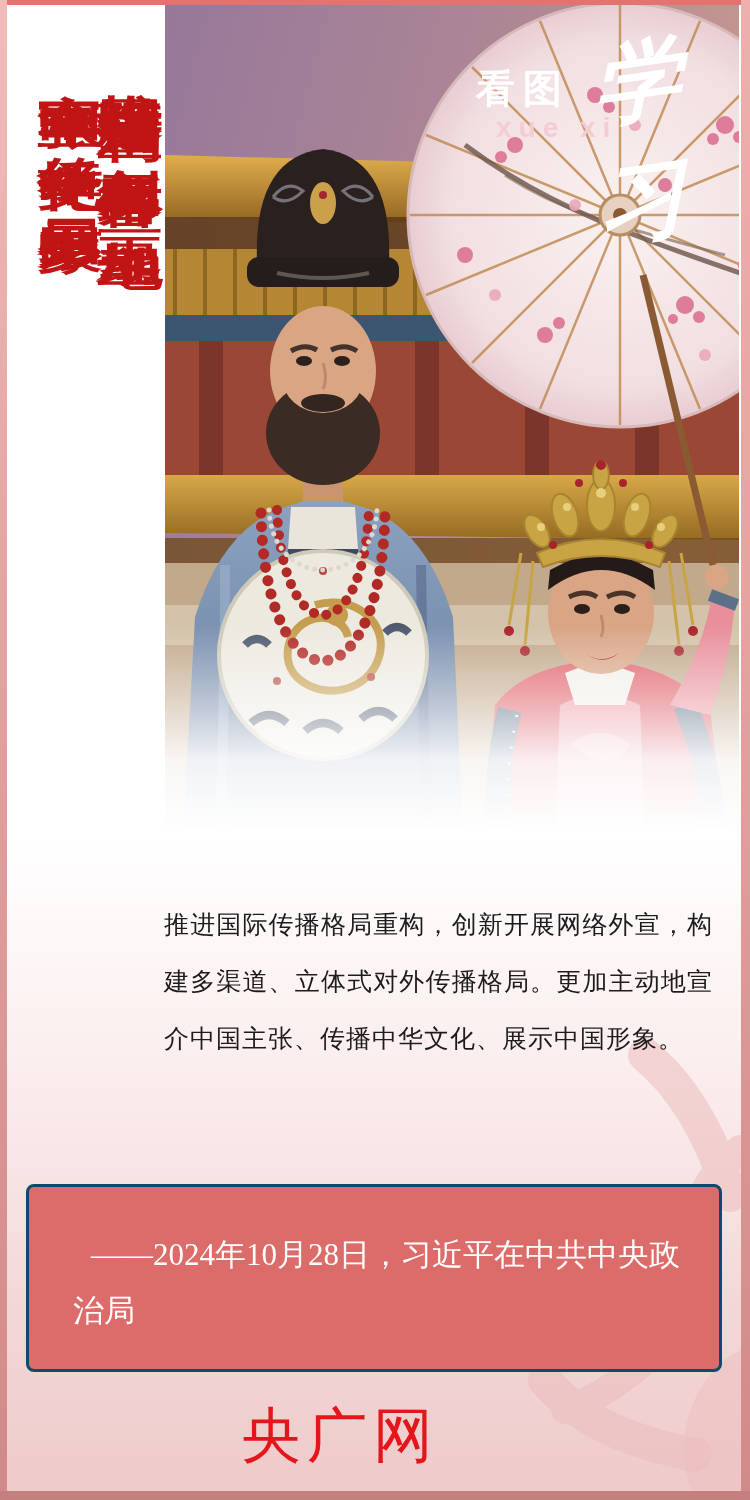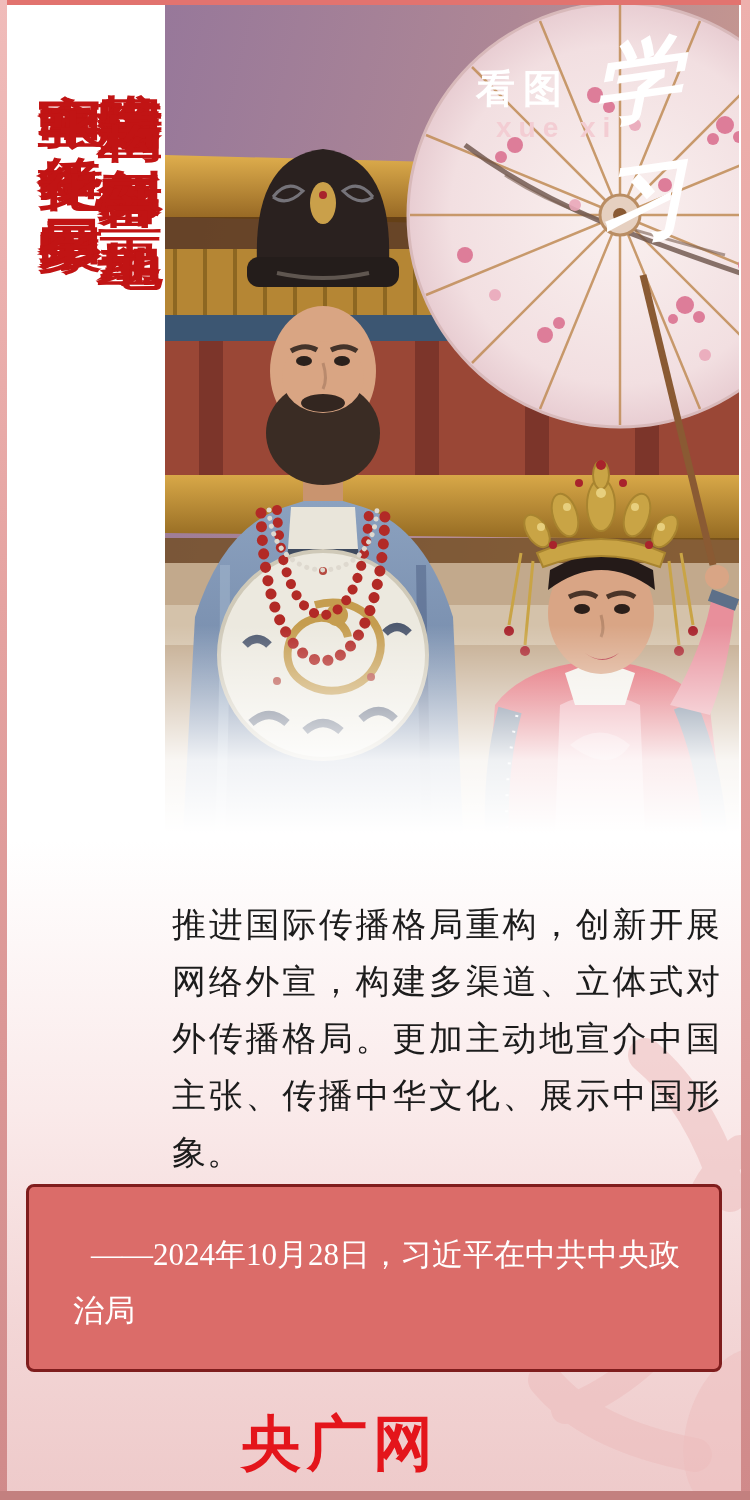--- a/index.html
+++ b/index.html
@@ -26,30 +26,30 @@
     transform:rotate(-8deg) skewX(-6deg);transform-origin:top left;z-index:4;font-family:"Liberation Serif",serif;}
   .logo-pinyin{left:488px;top:112px;font-family:"Liberation Sans",sans-serif;font-weight:bold;
     font-size:28px;color:#f3cdd3;letter-spacing:7px;z-index:4;margin-left:8px;}
   
   .vcol{top:62px;writing-mode:vertical-rl;text-orientation:upright;white-space:nowrap;
     font-family:"Liberation Serif",serif;font-weight:bold;color:#c11414;
     font-size:50px;letter-spacing:4px;transform:scale(1.3,0.8);transform-origin:top left;z-index:3;}
   .vcol-right{left:88px;}
   .vcol-left{left:28px;}
   
-  .paragraph{left:172px;top:896px;width:549px;z-index:3;
-    font-size:34px;line-height:57px;color:#1c1c1c;text-align:justify;letter-spacing:1px;}
+  .paragraph{left:164px;top:896px;width:549px;z-index:3;
+    font-size:25px;line-height:57px;color:#1c1c1c;text-align:justify;letter-spacing:1px;}
   
   .quote-box{left:26px;top:1184px;width:696px;height:188px;box-sizing:border-box;z-index:3;
-    background:#db6c69;border:3px solid #7f1d1d;border-radius:8px;
+    background:#db6c69;border:3px solid #0c4a6e;border-radius:8px;
     padding:40px 30px 0 44px;color:#ffffff;font-size:31px;line-height:56px;}
   .quote-line1{text-indent:18px;}
   
   .cnr{left:0;top:1396px;width:680px;text-align:center;z-index:3;
-    font-family:"Liberation Sans",sans-serif;font-weight:700;font-size:60px;color:#e4151b;letter-spacing:6px;margin-top:8px;}
+    font-family:"Liberation Sans",sans-serif;font-weight:400;font-size:60px;color:#e4151b;letter-spacing:6px;}
 </style>
 </head>
 <body>
 
 <svg class="abs watermark" width="750" height="550" viewBox="0 0 750 550">
   <g stroke="#edbdbd" fill="none" stroke-linecap="round" opacity="0.55">
     <path d="M645,105 q55,45 85,140" stroke-width="34"></path>
     <path d="M740,200 q-70,55 -35,160" stroke-width="30"></path>
     <path d="M700,345 q-55,85 -135,115" stroke-width="28"></path>
     <path d="M545,430 q45,55 150,75" stroke-width="34"></path>

